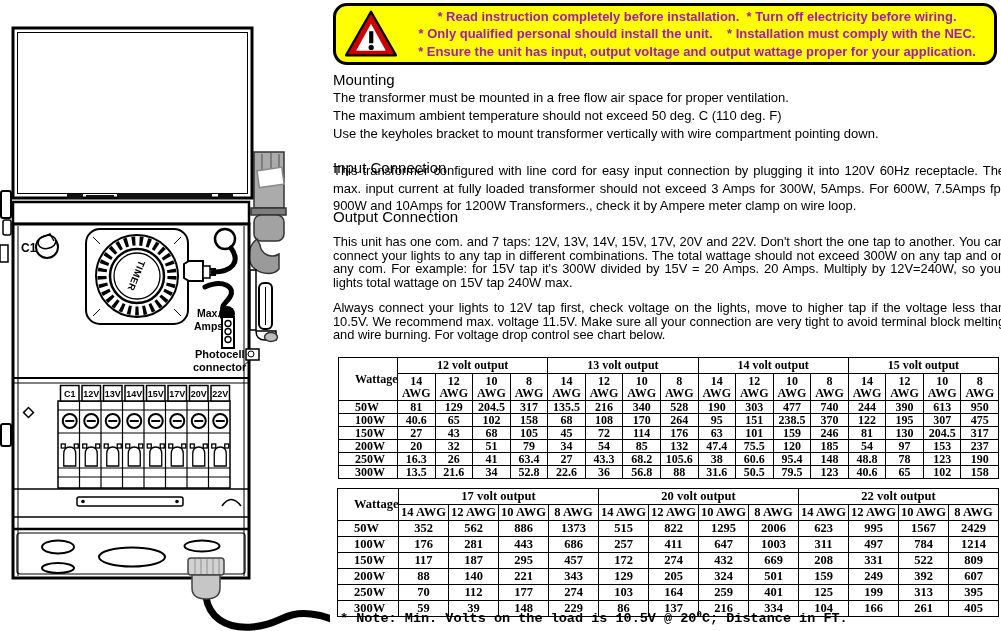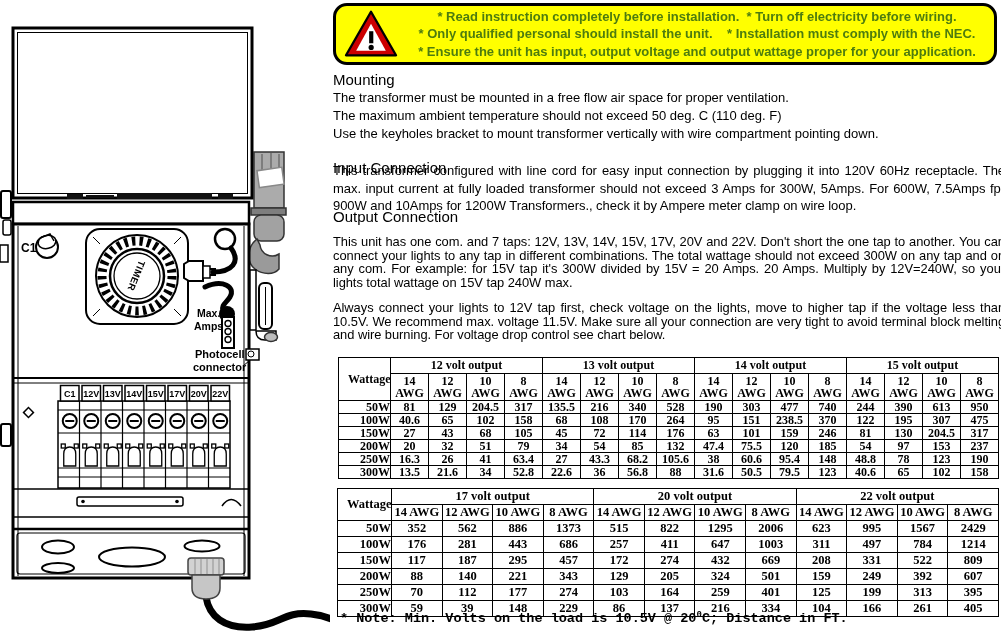--- a/index.html
+++ b/index.html
@@ -23,21 +23,21 @@
   #output-p2{top:301px;line-height:13.7px;font-size:12.9px;text-align:justify;letter-spacing:-0.05px;}
   #mounting-title{top:71px;}
   #input-title{top:143px;margin-top:16px;}
   #output-title{top:208px;}
   
   .vtable{
     position:absolute;border-collapse:collapse;table-layout:fixed;
     font-family:"Liberation Serif",serif;font-weight:bold;text-align:center;color:#000;
   }
   .vtable th,.vtable td{border:1px solid #000;padding:0;font-weight:bold;overflow:hidden;white-space:nowrap;}
-  .vtable .corner,.vtable .rowlabel{text-align:right;padding-left:9px;}
+  .vtable .corner,.vtable .rowlabel{text-align:left;padding-left:16px;}
   #t1{left:338px;top:357px;width:661px;font-size:12px;}
   #t1 .corner{width:42px;}
   #t1 tr.r1{height:13px;}
   #t1 tr.r2{height:27px;}
   #t1 tr.r2 th{line-height:12.5px;}
   #t1 tbody tr{height:13px;}
   #t1 tbody td,#t1 tbody th{line-height:12px;}
   #t2{left:337px;top:488px;width:662px;font-size:12.5px;}
   #t2 .corner{width:44px;}
   #t2 tr.r1{height:15px;}
@@ -251,21 +251,21 @@
   </g>
 </svg>
 
 <div class="warning" style="background: rgb(255, 255, 0); border-color: rgb(0, 0, 0);">
   <svg width="56" height="50" viewBox="0 0 60 54">
     <path d="M30,3 L57,50 L3,50 Z" fill="#CC0000" stroke="#000" stroke-width="2.5" stroke-linejoin="round"></path>
     <path d="M30,16 L46,45 L14,45 Z" fill="#fff"></path>
     <rect x="28" y="24" width="4.5" height="13" fill="#000"></rect>
     <circle cx="30.2" cy="41.5" r="2.8" fill="#000"></circle>
   </svg>
-  <div class="warn-lines" style="color: #4d7c0f;">
+  <div class="warn-lines" style="color: #a21caf;">
     <div>* Read instruction completely before installation. &nbsp;* Turn off electricity before wiring.</div>
     <div>* Only qualified personal should install the unit. &nbsp;&nbsp; * Installation must comply with the NEC.</div>
     <div>* Ensure the unit has input, output voltage and output wattage proper for your application.</div>
   </div>
 </div>
 
 <div id="mounting-title" class="sec-title">Mounting</div>
 <div id="mounting-lines" class="body-block">
   <div>The transformer must be mounted in a free flow air space for proper ventilation.</div>
   <div>The maximum ambient temperature should not exceed 50 deg. C (110 deg. F)</div>

